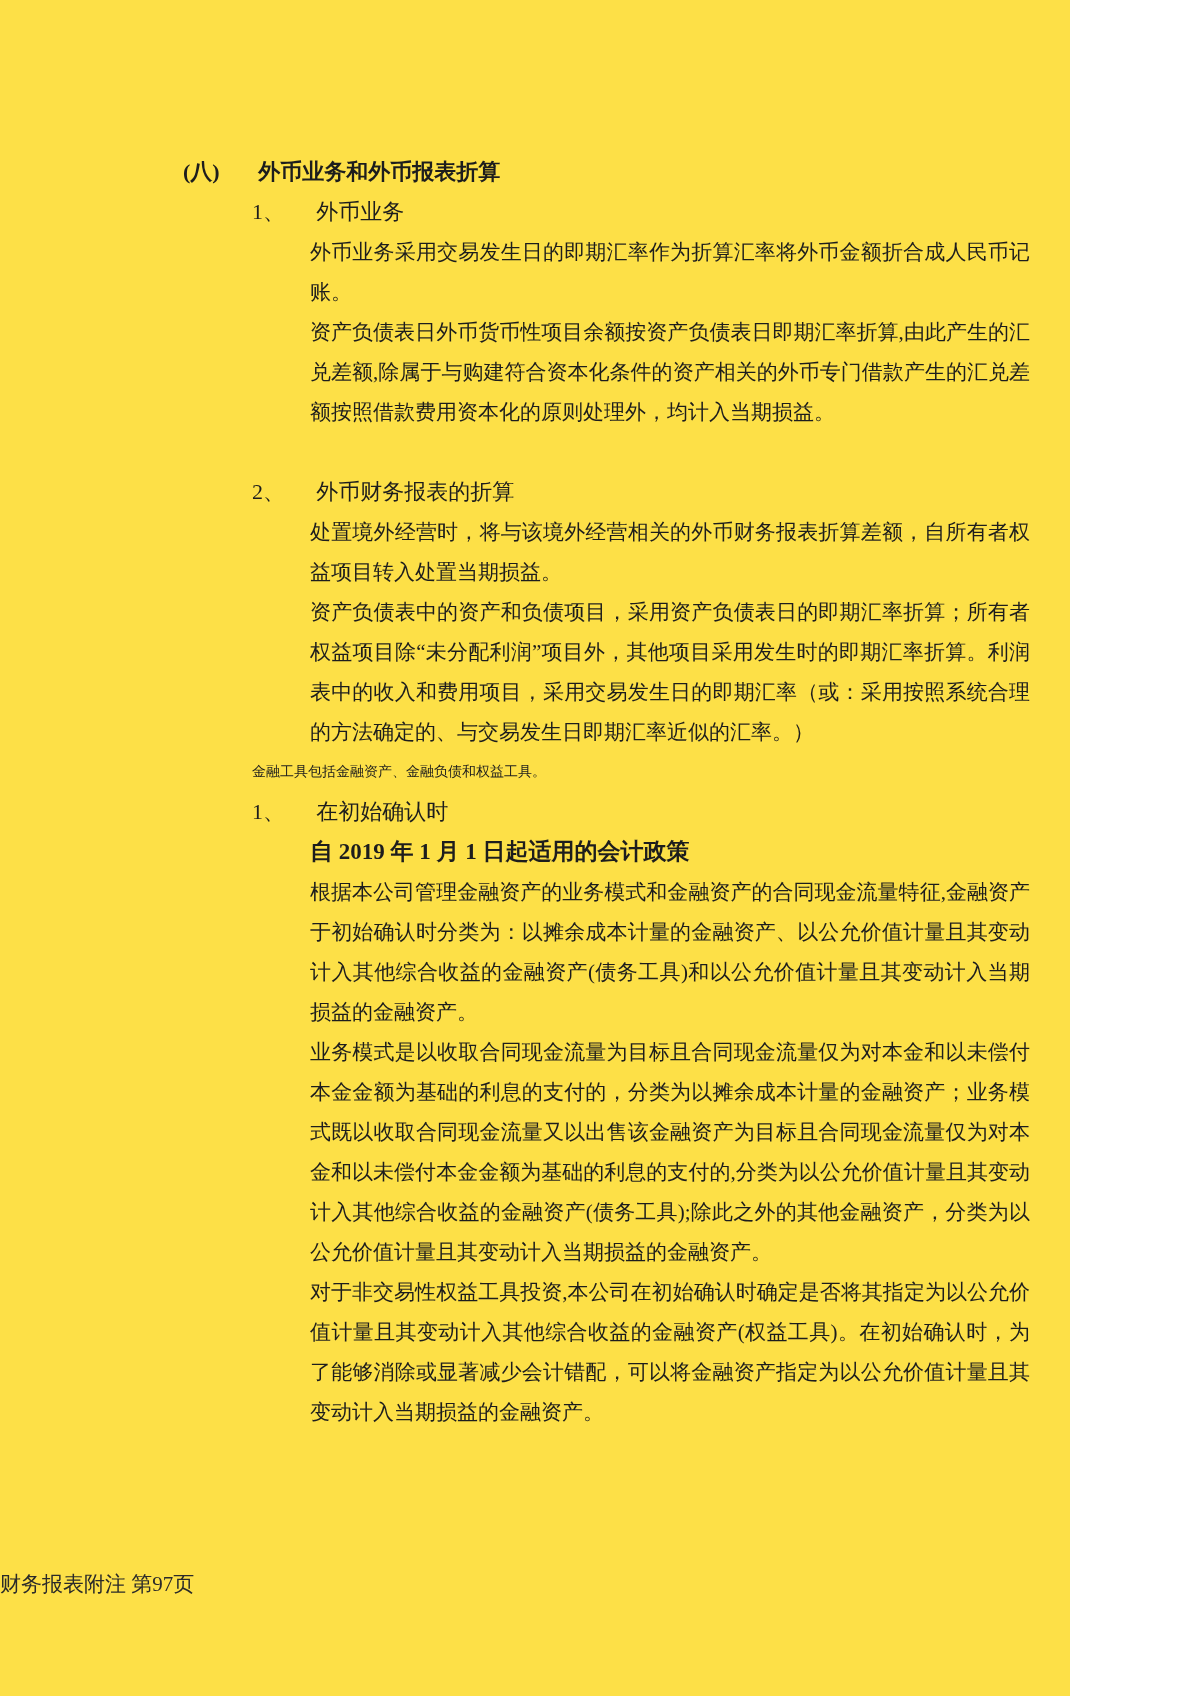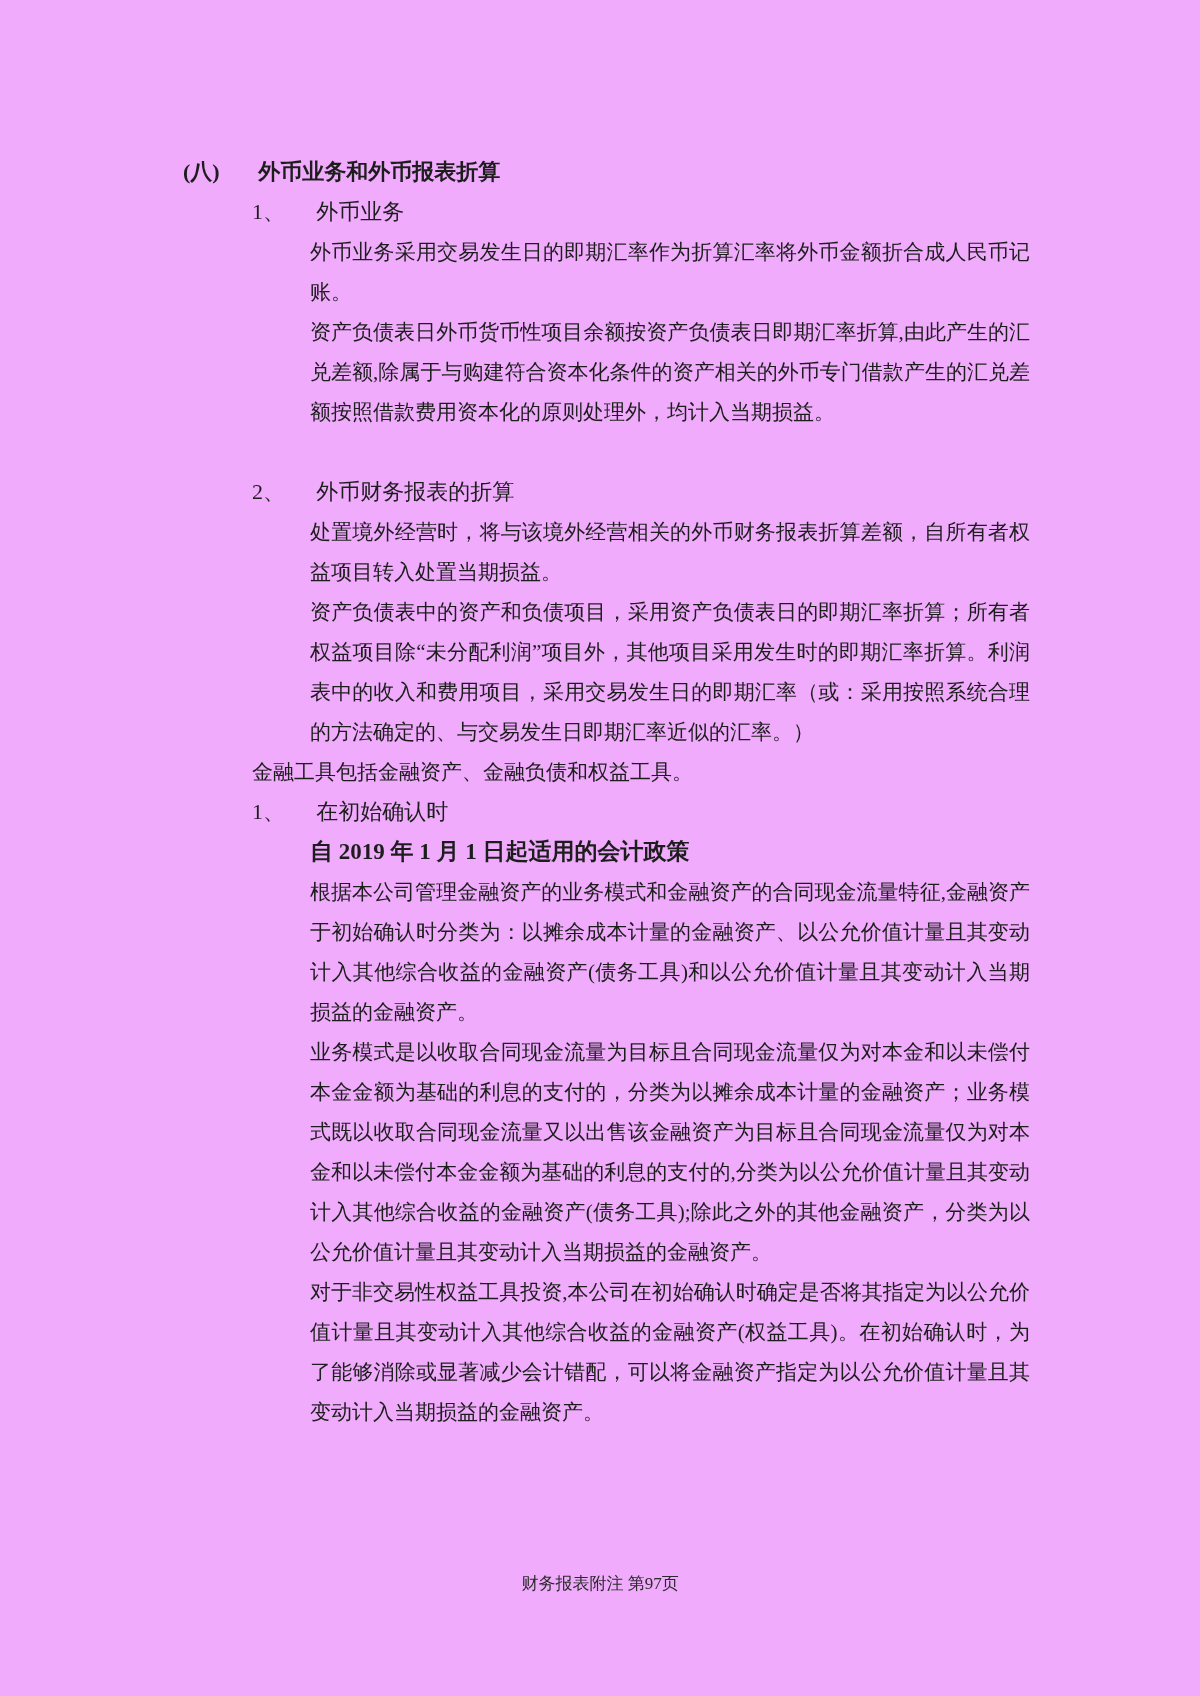--- a/index.html
+++ b/index.html
@@ -4,22 +4,22 @@
 <style>
   * { margin:0; padding:0; box-sizing:border-box; }
   html, body { width:1200px; height:1696px; }
   body {
     background:#ffffff;
     color:#1d1d1d;
     font-family:"Liberation Serif","DejaVu Serif",serif;
   }
   .page {
     position:relative;
-    width:1200px; height:1696px;
-    background:#f0abfc;
+    width:1070px; height:1696px;
+    background:#fde047;
     overflow:hidden;
   }
   .doc { position:absolute; top:152px; left:0; width:1200px; }
 
   .row { line-height:40px; white-space:nowrap; }
   .h1 {
     padding-left:183px;
     font-weight:700; font-size:22px;
     font-family:"Liberation Sans","DejaVu Sans",sans-serif;
   }
@@ -36,33 +36,33 @@
     display:inline-block; width:58px;
     font-family:"Liberation Serif","DejaVu Serif",serif;
   }
   .p2 {
     margin-left:310px; width:720px;
     font-size:21px; line-height:40px;
     text-align:justify; text-justify:inter-ideograph;
   }
   .p1 {
     margin-left:252px; width:778px;
-    font-size:21px; line-height:40px;
+    font-size:14px; line-height:40px;
   }
   .policy {
     margin-left:310px; width:720px;
     font-size:23px; line-height:40px;
     font-weight:700;
   }
   .blank { height:40px; }
 
   .footer {
     position:absolute; top:1570px; left:0;
-    width:1200px; text-align:center;
-    font-size:17px; line-height:28px;
+    width:1200px; text-align:left;
+    font-size:21px; line-height:28px;
     color:#2a2a2a;
   }
 </style>
 </head>
 <body>
 
 <div class="page">
   <main class="doc">
 
     <div class="row h1">

